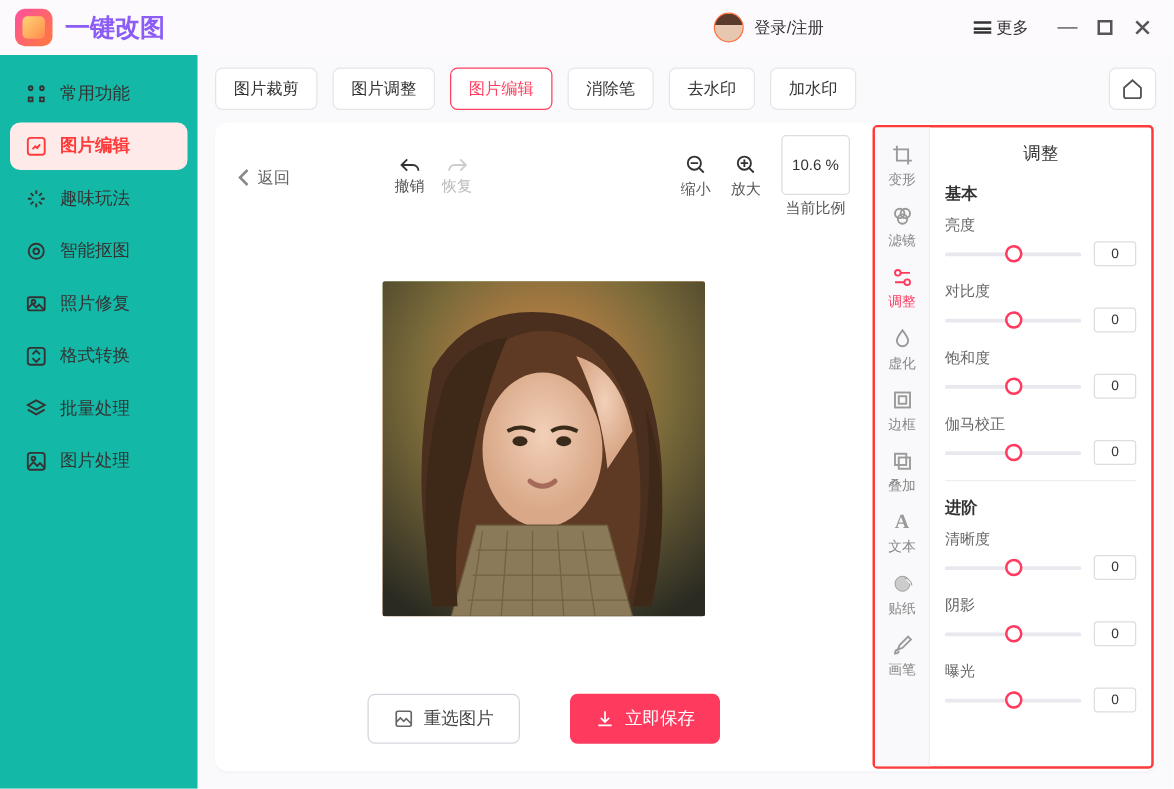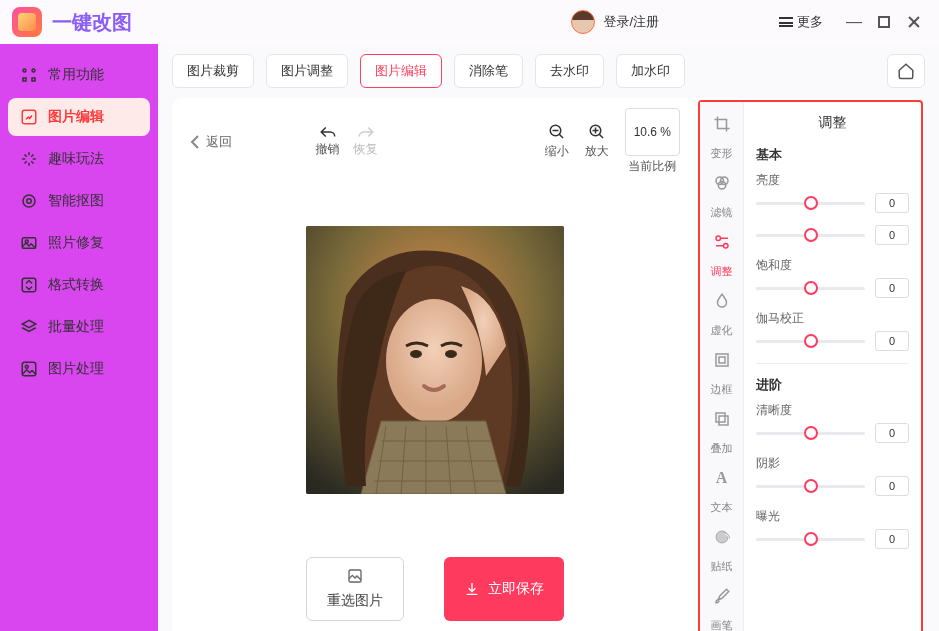--- a/index.html
+++ b/index.html
@@ -16,21 +16,21 @@
 .hamb { display:inline-block; width:14px; height:10px; border-top:2px solid #333; border-bottom:2px solid #333; position:relative;}
 .hamb::before{content:"";position:absolute;top:3px;left:0;width:100%;height:2px;background:#333;}
 .win-btn { width: 26px; height: 26px; display: flex; align-items: center; justify-content: center; color: #555; font-size: 16px; margin-left: 4px; }
 .win-close::before,.win-close::after{content:"";position:absolute;width:14px;height:2px;background:#555;}
 .win-close{position:relative;}
 .win-close::before{transform:rotate(45deg);}
 .win-close::after{transform:rotate(-45deg);}
 .win-max{width:12px;height:12px;border:2px solid #555;}
 
 .layout { display: flex; height: calc(631px - 44px); }
-.sidebar { width: 158px; padding: 12px 8px; background:#d946ef;}
+.sidebar { width: 158px; padding: 12px 8px; background:#14b8a6;}
 .side-item { display: flex; align-items: center; gap: 10px; padding: 10px 12px; font-size: 14px; color: #333; border-radius: 8px; margin-bottom: 4px; }
 .side-item.active { background: #ffeaea; color: #ff3a3a; font-weight: 600; }
 .side-icon { width: 18px; height: 18px; display: flex; align-items: center; justify-content: center; }
 .side-icon svg { width: 18px; height: 18px; }
 
 .main { flex: 1; padding: 10px 14px 14px 14px; display: flex; flex-direction: column; }
 .tabs { display: flex; gap: 12px; margin-bottom: 10px; align-items: center; }
 .tab { background: #fff; border: 1px solid #e5e5e8; border-radius: 6px; padding: 7px 14px; font-size: 13px; color: #333; }
 .tab.active { border-color: #ff4060; color: #ff4060; }
 .home-btn { margin-left: auto; width: 38px; height: 34px; background:#fff; border:1px solid #e5e5e8; border-radius:6px; display:flex;align-items:center;justify-content:center;}
@@ -45,26 +45,26 @@
 .tb-right { display:flex; align-items:center; gap:16px; margin-left:auto;}
 .zoom-box { border:1px solid #ddd; border-radius:4px; padding:16px 8px; font-size:12px; color:#333;}
 .zoom-col { display:flex; flex-direction:column; align-items:center; gap:2px; font-size:12px; color:#555;}
 
 .canvas-area { flex:1; display:flex; align-items:center; justify-content:center;}
 .photo { width: 258px; height: 268px; border-radius:2px; overflow:hidden; position:relative; background:linear-gradient(160deg,#6a8a4a 0%, #c87a3a 35%, #3a3228 100%);}
 .photo svg{width:100%;height:100%;}
 
 .action-row { display:flex; gap:18px; justify-content:center; padding: 16px 0 22px 0;}
 .btn { display:flex; align-items:center; gap:8px; padding:10px 20px; border-radius:6px; font-size:14px;}
-.btn-outline { border:1px solid #d5d5dd; background:#fff; color:#444;flex-direction:column;}
+.btn-outline { border:1px solid #d5d5dd; background:#fff; color:#444;}
 .btn-primary { background:#ff3a5f; color:#fff; border:none;margin-left:22px;}
 
 .right-panel { width:225px; border:2px solid #ff3a3a; border-radius:4px; display:flex; margin:2px 2px 2px 0; background:#fff;}
 .tool-rail { width:44px; border-right:1px solid #eee; display:flex; flex-direction:column; align-items:center; padding-top:6px; background:#f9f9fb;}
-.rail-item { width:100%; display:flex; flex-direction:column; align-items:center; gap:12px; padding:6px 0; font-size:11px; color:#888;}
+.rail-item { width:100%; display:flex; flex-direction:column; align-items:center; gap:2px; padding:6px 0; font-size:11px; color:#888;}
 .rail-item.active { color:#ff3a5f;}
 .rail-icon { width:20px; height:20px; display:flex; align-items:center; justify-content:center;}
 
 .adjust-panel { flex:1; padding: 8px 12px 8px 12px; overflow:hidden;}
 .adjust-title { text-align:center; font-size:14px; color:#333; padding:4px 0 14px 0;}
 .group-title { font-size:13px; font-weight:600; color:#333; margin-bottom:8px;}
 .slider-row { margin-bottom:12px;}
 .slider-label { font-size:12px; color:#666; margin-bottom:4px;}
 .slider-line { display:flex; align-items:center; gap:10px;}
 .track { flex:1; height:3px; background:#e8e8ee; border-radius:2px; position:relative;}
@@ -380,20 +380,21 @@
           <div class="slider-row">
             <div class="slider-label">亮度</div>
             <div class="slider-line">
                 <div class="track">
                   <div class="thumb"></div>
                 </div>
                 <div class="val-box">0</div>
               </div>
           </div>
           <div class="slider-row">
+            <div class="slider-label">对比度</div>
             <div class="slider-line">
                 <div class="track">
                   <div class="thumb"></div>
                 </div>
                 <div class="val-box">0</div>
               </div>
           </div>
           <div class="slider-row">
             <div class="slider-label">饱和度</div>
             <div class="slider-line">

